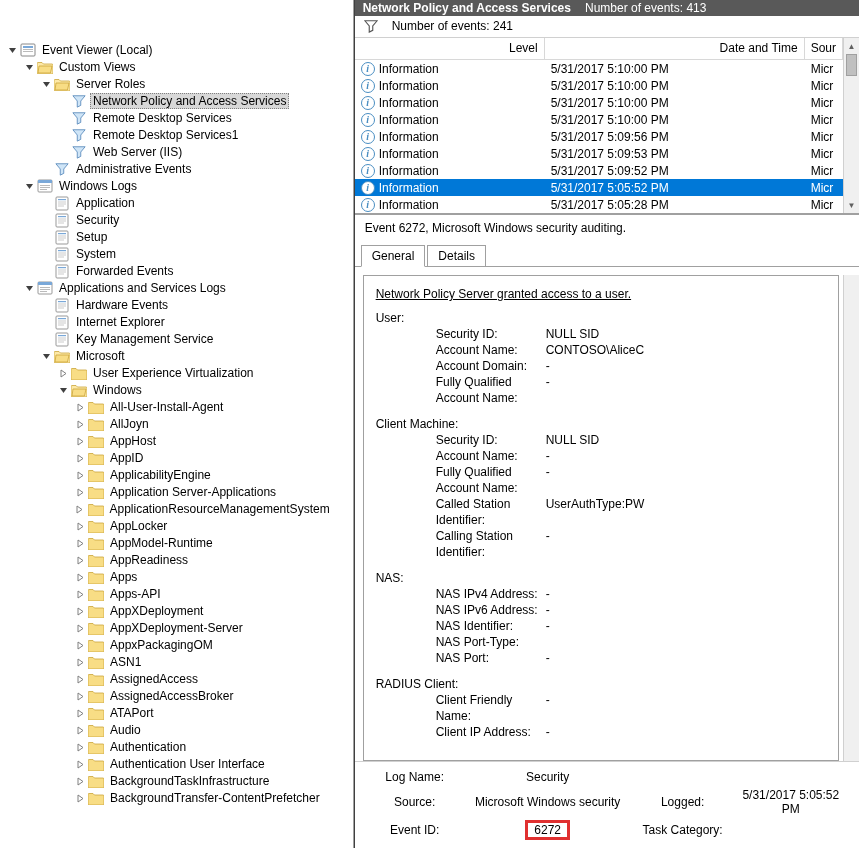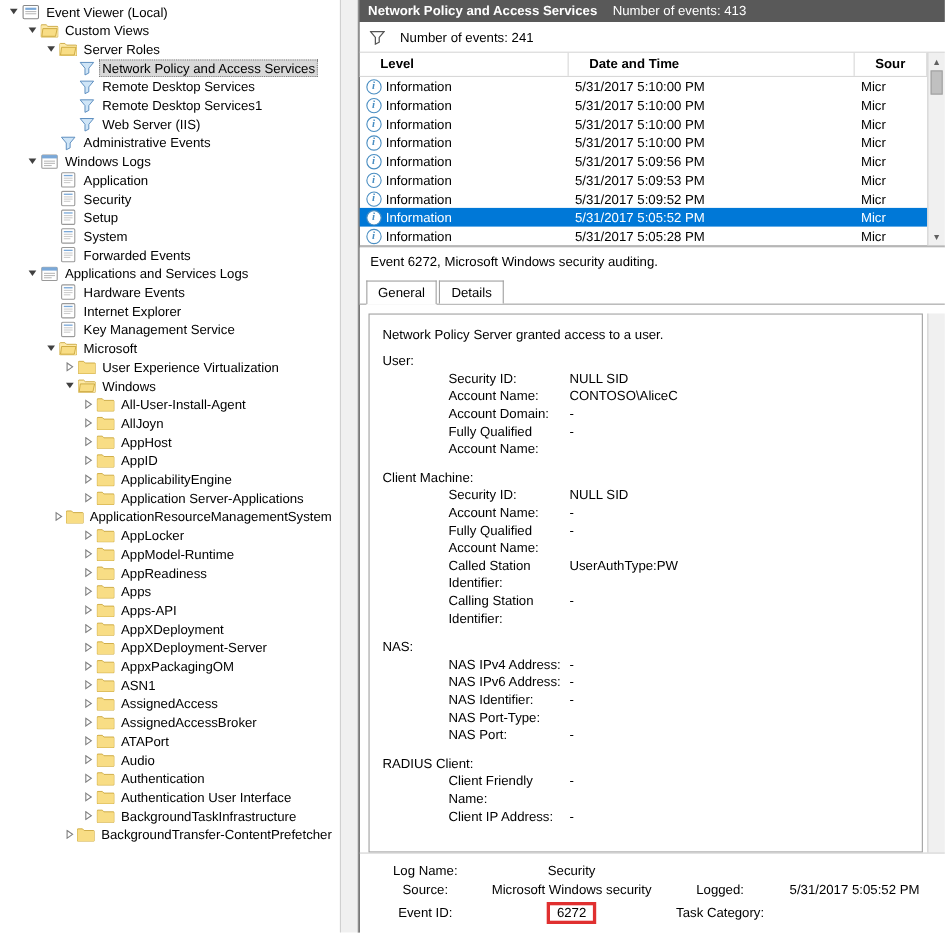--- a/index.html
+++ b/index.html
@@ -1,37 +1,37 @@
 <!DOCTYPE html>
 <html><head>
 <meta charset="utf-8">
 <style>
 * { box-sizing: border-box; margin: 0; padding: 0; }
 body { font-family: "Segoe UI", Tahoma, sans-serif; font-size: 12px; color: #000; background: #fff; width: 859px; height: 848px; overflow: hidden; display: flex; }
-.left-panel { width: 359px; height: 100%; border-right: 1px solid #a0a0a0; overflow: hidden; display: flex; }
+.left-panel { width: 359px; height: 100%; border-right: 1px solid #a0a0a0; overflow: hidden; display: flex; align-items: center; }
 .tree { flex: 1; overflow-y: auto; padding: 2px 0; }
 .tree-scroll { width: 16px; background: #f0f0f0; border-left: 1px solid #d0d0d0; }
 .tree-node { display: flex; align-items: center; height: 17px; white-space: nowrap; cursor: default; padding-right: 4px; }
 .tree-node .indent { display: inline-block; }
 .expander { width: 12px; height: 12px; display: inline-flex; align-items: center; justify-content: center; cursor: pointer; margin-right: 2px; color: #404040; }
 .expander svg { width: 9px; height: 9px; }
 .icon { width: 16px; height: 16px; margin-right: 3px; display: inline-flex; align-items: center; justify-content: center; flex-shrink: 0; }
 .tree-node.selected .label { background: #d8d8d8; border: 1px dotted #808080; padding: 0 2px; }
 .tree-node .label { padding: 0 3px; }
 .right-panel { flex: 1; display: flex; flex-direction: column; border-left: 1px solid #404040; }
 .title-bar { background: #595959; color: #fff; height: 20px; display: flex; align-items: center; padding: 0 8px; gap: 14px; }
 .title-bar .t1 { font-weight: 600; }
 .filter-row { height: 28px; border-bottom: 1px solid #d0d0d0; display: flex; align-items: center; padding: 0 8px; gap: 10px; background: #fff; }
 .event-table { display: flex; border-bottom: 1px solid #a0a0a0; }
 .table-wrap { flex: 1; }
 .table-scroll { width: 16px; background: #f0f0f0; border-left: 1px solid #d0d0d0; position: relative; }
 .table-scroll .thumb { position: absolute; left: 2px; right: 2px; top: 16px; height: 22px; background: #c0c0c0; border: 1px solid #a0a0a0; }
 .table-scroll .arrow { position: absolute; left: 0; right: 0; height: 16px; display: flex; align-items: center; justify-content: center; color: #606060; font-size: 8px; }
 .table-header { display: flex; height: 22px; background: #fff; border-bottom: 1px solid #d8d8d8; }
-.table-header .col { border-right: 1px solid #d8d8d8; padding: 3px 19px; font-weight: 700; color: #000; }
+.table-header .col { border-right: 1px solid #d8d8d8; padding: 3px 6px; font-weight: 400; color: #000; text-align: right; }
 .table-row { display: flex; height: 17px; align-items: center; }
 .table-row.selected { background: #0078d7; color: #fff; }
 .table-row .col { padding: 0 6px; display: flex; align-items: center; gap: 4px; }
 .col-level { width: 190px; }
 .col-date { width: 260px; }
 .col-src { flex: 1; }
 .info-icon { width: 14px; height: 14px; border-radius: 50%; border: 1px solid #4a8ec2; display: inline-flex; align-items: center; justify-content: center; font-family: Georgia, serif; font-style: italic; font-weight: bold; font-size: 10px; color: #4a8ec2; background: #fff; flex-shrink: 0; }
 .table-row.selected .info-icon { background: #fff; }
 .detail-panel { flex: 1; display: flex; flex-direction: column; border-top: 1px solid #a0a0a0; }
 .detail-title { padding: 6px 10px; background: #fff; }
@@ -823,21 +823,21 @@
   </div>
 
   <div class="detail-panel">
     <div class="detail-title">Event 6272, Microsoft Windows security auditing.</div>
     <div class="tabs">
       <div class="tab active">General</div>
       <div class="tab">Details</div>
     </div>
     <div class="detail-body">
       <div class="detail-box" id="detail-box">
-        <div style="margin-bottom:8px;">Network Policy Server granted access to a user.</div>
+        <div style="margin-bottom:8px;text-decoration:underline;">Network Policy Server granted access to a user.</div>
       <div class="group">
             <div>User:</div>
             <div class="kv">
               <div class="k">Security ID:</div>
               <div class="v">NULL SID</div>
             </div>
             <div class="kv">
               <div class="k">Account Name:</div>
               <div class="v">CONTOSO\AliceC</div>
             </div>

